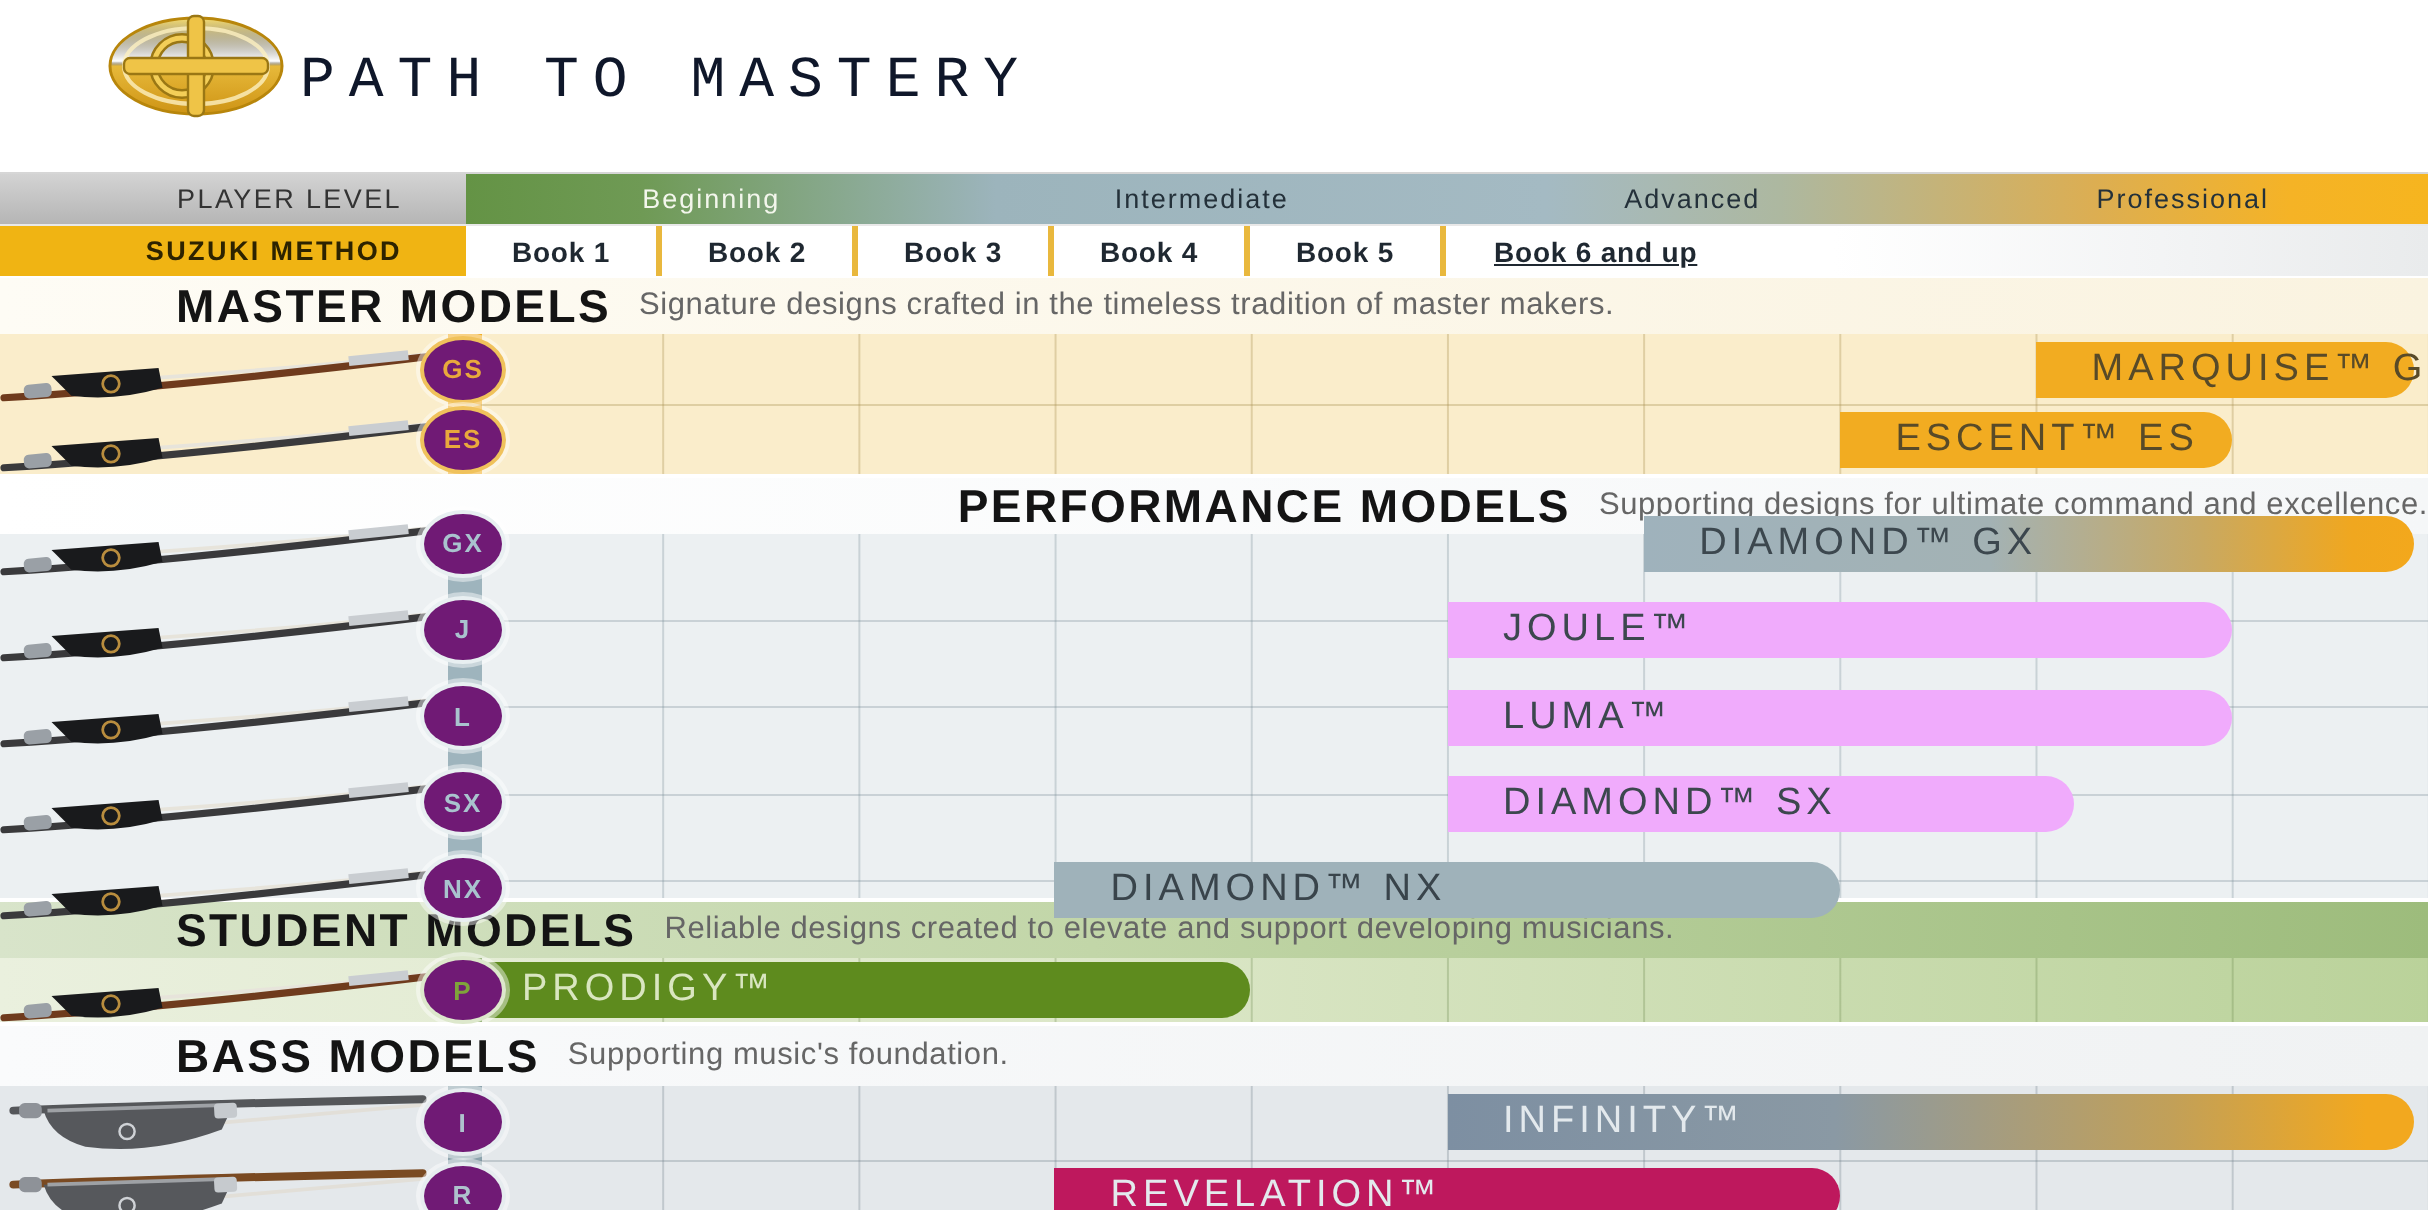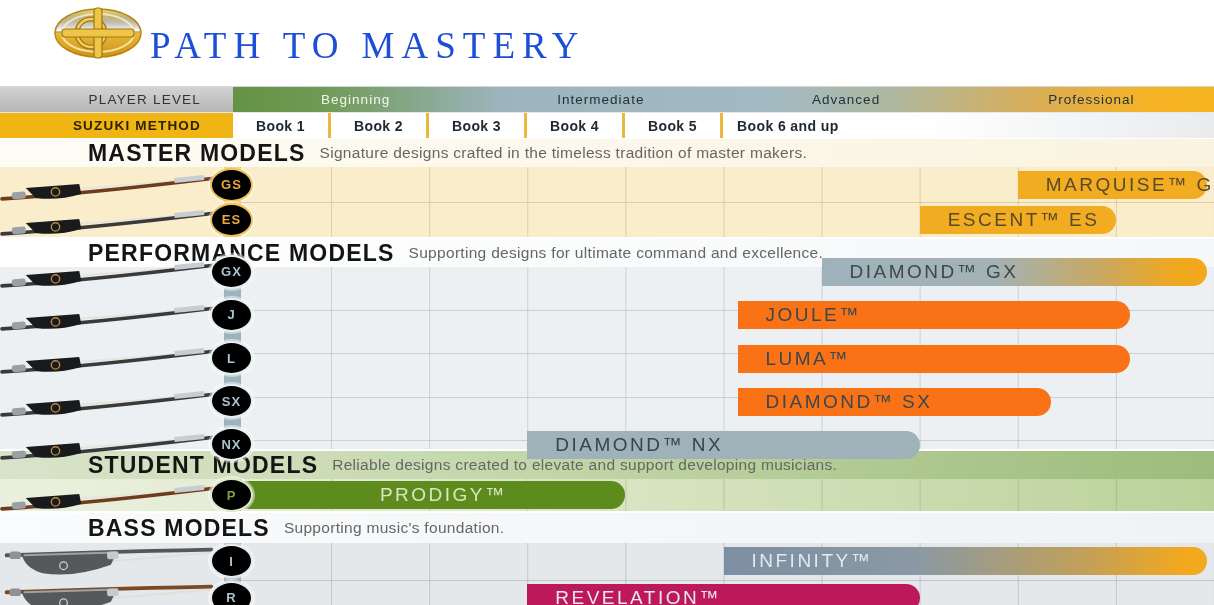--- a/index.html
+++ b/index.html
@@ -2,43 +2,43 @@
 <html><head>
 <meta charset="utf-8">
 <style>
   html,body{margin:0;padding:0;background:#ffffff;}
   .page{position:relative;width:1214px;height:605px;background:#ffffff;overflow:hidden;
         font-family:"Liberation Sans",sans-serif;-webkit-font-smoothing:antialiased;}
 
   
   .masthead{position:relative;height:62px;background:#fff;}
   .logo{position:absolute;left:52px;top:7px;width:92px;height:52px;}
-  .page-title{position:absolute;left:150px;top:24px;font-family:Liberation Serif, serif;
-              font-size:37px;color:#1d4ed8;letter-spacing:7px;white-space:nowrap;}
+  .page-title{position:absolute;left:150px;top:24px;font-family:Liberation Mono, monospace;
+              font-size:29px;color:#0f172a;letter-spacing:7px;white-space:nowrap;}
 
   
   .level-row{height:26px;display:flex;border-top:1px solid #d6d6d6;box-sizing:border-box;margin-top:24px;}
   .level-label{width:233px;box-sizing:border-box;background:linear-gradient(180deg,#d3d3d3,#b5b5b5);
                display:flex;align-items:center;justify-content:flex-end;padding-right:32px;
                font-size:13.5px;letter-spacing:1.2px;color:#333;}
   .level-track{flex:1;display:flex;
      background:linear-gradient(90deg,#649345 0%,#6f9a55 9%,#9cb4bc 27%,#a4bac3 55%,#adb8a0 67%,#dcae52 83%,#f5b326 93%,#f6b51f 100%);}
   .level-cell{flex:1;display:flex;align-items:center;justify-content:center;
               font-size:13.5px;letter-spacing:1px;color:#24313a;}
   .level-cell.first{color:#f3f6ec;}
 
   
   .suzuki-row{height:26px;display:flex;border-top:1px solid #e8e8e8;box-sizing:border-box;}
   .suzuki-label{width:233px;box-sizing:border-box;background:#f0b413;display:flex;align-items:center;
                 justify-content:flex-end;padding-right:32px;font-size:13.5px;font-weight:700;
                 letter-spacing:1.2px;color:#2d2300;}
   .book-cell{width:98px;box-sizing:border-box;background:#fff;border-right:3px solid #e9b83d;
              display:flex;align-items:center;justify-content:center;font-size:14px;font-weight:700;
              color:#1f2831;letter-spacing:.4px;}
-  .book-cell.wide{width:194px;justify-content:flex-start;padding-left:14px;border-right:none;}
+  .book-cell.wide{width:194px;justify-content:flex-start;padding-left:24px;border-right:none;text-decoration:underline;}
   .book-filler{flex:1;background:linear-gradient(90deg,#ffffff 0%,#f3f4f5 55%,#e9ebec 100%);}
 
   .gap1{height:1px;background:#fff;} .gap2{height:2px;background:#fff;}
 
   
   .section-header{display:flex;align-items:center;padding-left:88px;gap:14px;box-sizing:border-box;}
   .section-title{font-size:23px;font-weight:700;letter-spacing:1.2px;color:#141414;white-space:nowrap;}
   .section-subtitle{font-size:15.5px;color:#666;letter-spacing:.3px;white-space:nowrap;}
 
   .rows{position:relative;display:flex;flex-direction:column;}
@@ -46,29 +46,29 @@
              background-image:linear-gradient(90deg,var(--line) 1px,transparent 1px);
              background-size:10% 100%;}
   .band{position:absolute;left:224px;width:17px;top:0;bottom:0;background:var(--band);z-index:1;}
   .model-row{position:relative;flex:1;}
   .row-grid{position:absolute;left:233px;right:0;top:0;bottom:0;z-index:2;}
   .model-row + .model-row .row-grid{border-top:1px solid var(--line);}
   .bar{position:absolute;height:28px;top:50%;transform:translateY(-50%);
        border-radius:0 14px 14px 0;display:flex;align-items:center;padding-left:28px;
        box-sizing:border-box;font-size:19px;letter-spacing:2.5px;white-space:nowrap;}
   .fill-gold{background:#F2AC21;color:#584a28;}
-  .fill-steel{background:#f97316;color:#3c474e;margin-left:14px;}
+  .fill-steel{background:#f0abfc;color:#3c474e;}
   .fill-steel-dark{background:#9FB2BA;color:#39444b;}
   .fill-steel-gold{background:linear-gradient(90deg,#9FB2BC 0%,#A3B2B4 45%,#C8A963 72%,#F0A71F 92%,#F3A81C 100%);color:#3c474e;}
   .fill-green{background:#5E8B1E;color:#d9e6c0;border-radius:14px;}
   .fill-slate{background:#be185d;color:#e3e9ed;}
   .fill-slate-gold{background:linear-gradient(90deg,#7D8FA2 0%,#8A99A4 40%,#C2A058 75%,#F2A81F 95%);color:#e3e9ed;}
 
   .badge{position:absolute;left:212px;top:50%;transform:translateY(-50%);width:39px;height:30px;
-         border-radius:50%;background:#000000;display:flex;align-items:center;justify-content:center;
+         border-radius:50%;background:#701a75;display:flex;align-items:center;justify-content:center;
          font-size:13px;font-weight:700;letter-spacing:1px;color:var(--badge-text);z-index:3;
          box-shadow:0 0 0 2px var(--badge-ring),0 0 0 4px rgba(255,255,255,.45);}
 
   .bow{position:absolute;left:0;top:50%;transform:translateY(-50%);width:218px;height:36px;z-index:2;}
   .bow svg{width:100%;height:100%;}
   .bow-brown{--stick:#6F3B1D;} .bow-dark{--stick:#3a3a3c;}
   .bass-brown{--stick:#7A4A22;} .bass-dark{--stick:#55575a;}
 
   
   .theme-gold{--line:rgba(166,141,77,.32);--band:#F2AE24;--badge-text:#E9A93C;--badge-ring:#F0C25C;}
@@ -78,21 +78,21 @@
   .theme-steel .section-header{background:linear-gradient(90deg,#ffffff,#f5f7f8);}
   .theme-steel .rows{background:#ECF0F2;}
   .theme-green{--line:rgba(100,130,70,.28);--band:#4E7D1E;--badge-text:#7FA33A;--badge-ring:#DDE8CC;}
   .theme-green .section-header{background:linear-gradient(90deg,#D8E4CA 0%,#C2D6A8 45%,#9DBC7C 100%);}
   .theme-green .rows{background:linear-gradient(90deg,#EAF0DE 0%,#DCE7C8 45%,#BAD29A 100%);}
   .theme-slate{--line:rgba(110,125,135,.30);--band:#8BA2AC;--badge-text:#AEC2CD;--badge-ring:#E6ECEF;}
   .theme-slate .section-header{background:linear-gradient(90deg,#FAFBFC,#F0F2F3);}
   .theme-slate .rows{background:#E4E8EB;}
 
   .sec-master .section-header{height:28px;} .sec-master .rows{height:70px;}
-  .sec-perf .section-header{height:28px;}   .sec-perf .rows{height:182px;gap:34px;}
+  .sec-perf .section-header{height:28px;justify-content:flex-end;}   .sec-perf .rows{height:182px;gap:34px;}
   .sec-student .section-header{height:28px;}.sec-student .rows{height:32px;}
   .sec-bass .section-header{height:30px;}   .sec-bass .rows{height:73px;}
 
   .page-footer{height:13px;background:linear-gradient(180deg,#EFF1F2,#DFE1E3);}
 </style>
 </head>
 <body>
 
 <div class="page">
 
@@ -337,21 +337,21 @@
         <path d="M26 21 L80 17 L82 27 Q58 34 36 31 Z" fill="#191a1c"></path>
         <circle cx="56" cy="25" r="4.2" fill="none" stroke="#B98D3E" stroke-width="1.4"></circle>
         <rect x="12" y="25" width="14" height="7" rx="2.5" fill="#9AA0A6" transform="rotate(-5 19 28)"></rect>
       </svg>
       
     </div>
     <div class="badge">
             <span class="badge-label">P</span>
           </div>
     <div class="row-grid">
-      <div class="bar fill-green" style="left: 0%; width: 40%; justify-content: center;">
+      <div class="bar fill-green" style="left: 0%; width: 40%;">
         <span class="bar-label">PRODIGY™</span>
       </div>
     </div>
   </div>
 </div>
   </section>
 
   <div class="gap2"></div>
 
   <section class="sec-bass theme-slate">

